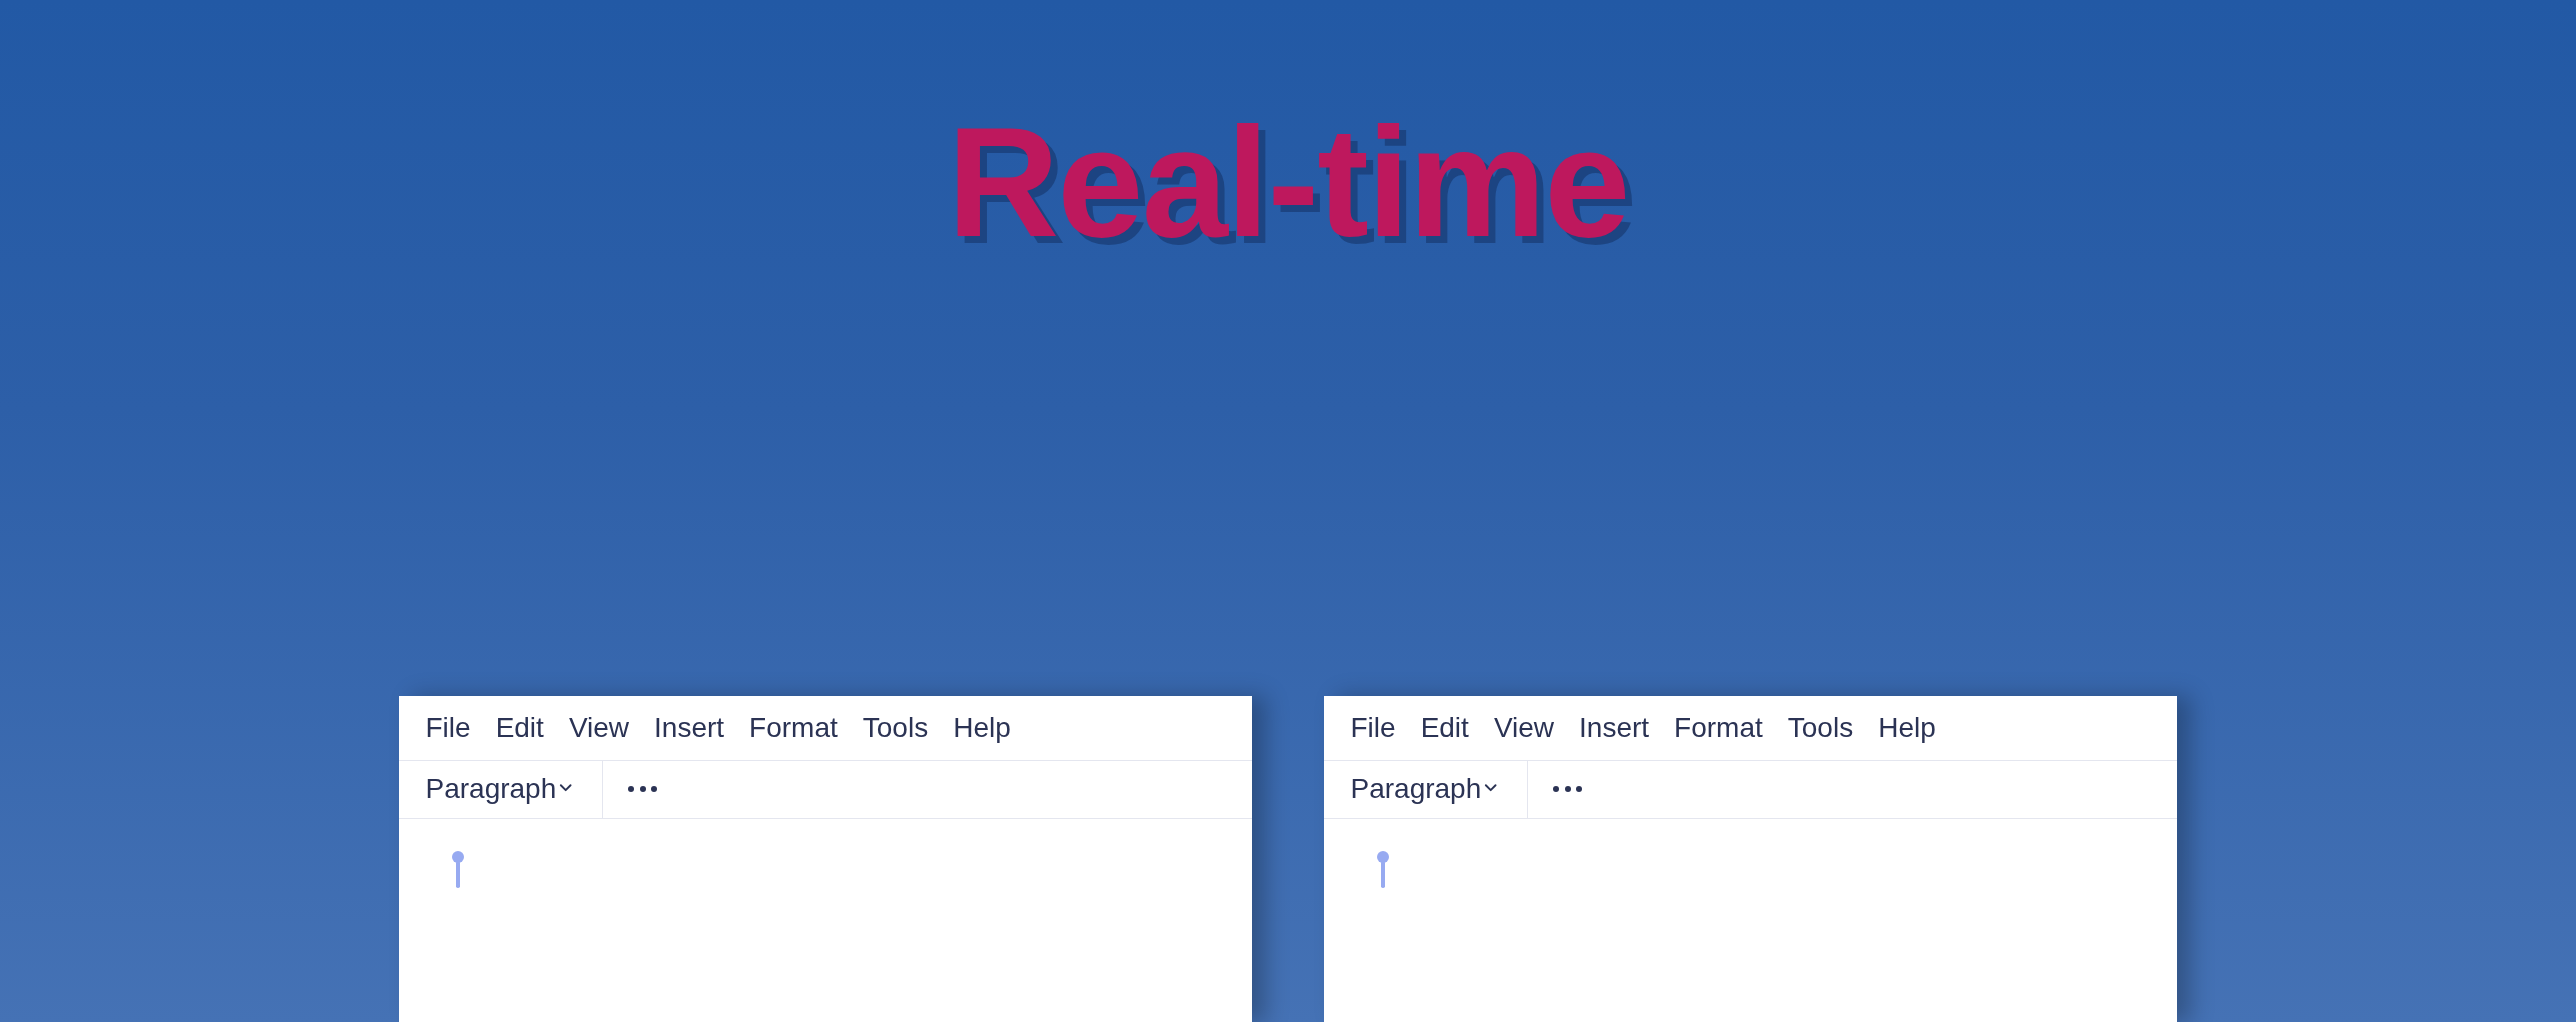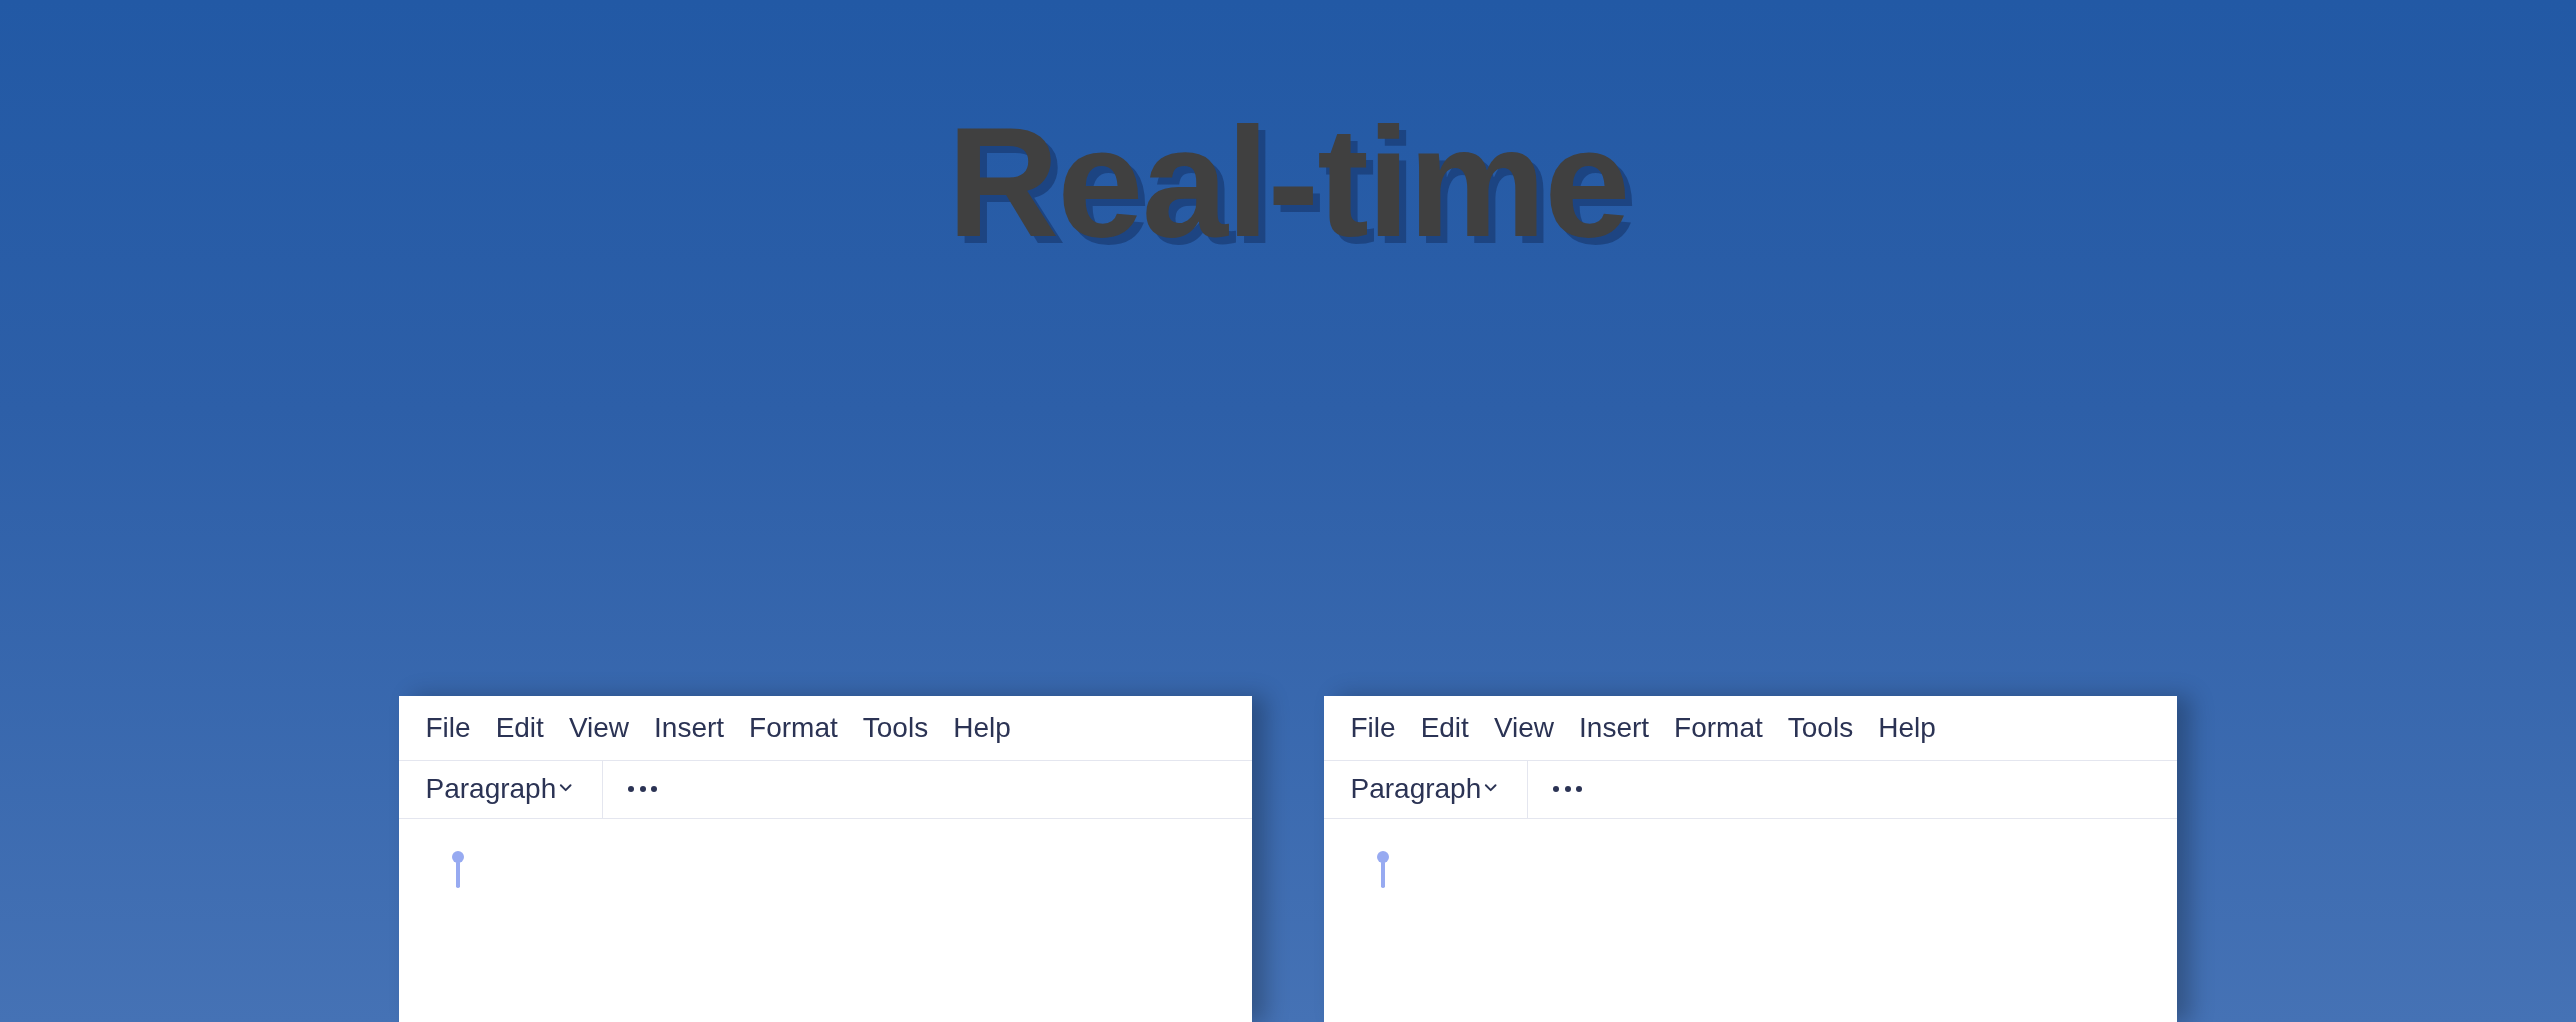--- a/index.html
+++ b/index.html
@@ -14,21 +14,21 @@
       font-family: -apple-system, BlinkMacSystemFont, "Segoe UI", Helvetica, Arial, sans-serif;
       overflow: hidden;
       position: relative;
     }
     .hero-title {
       position: absolute;
       top: 71px;
       left: 50%;
       transform: translateX(-50%);
       text-align: center;
-      color: #404040;
+      color: #be185d;
       font-size: 155px;
       font-weight: 700;
       line-height: 1.45;
       letter-spacing: -1.8px;
       text-shadow: 7px 7px 0px rgba(20, 50, 100, 0.55);
       white-space: nowrap;
     }
     .hero-line2 {
       display: block;
     }

